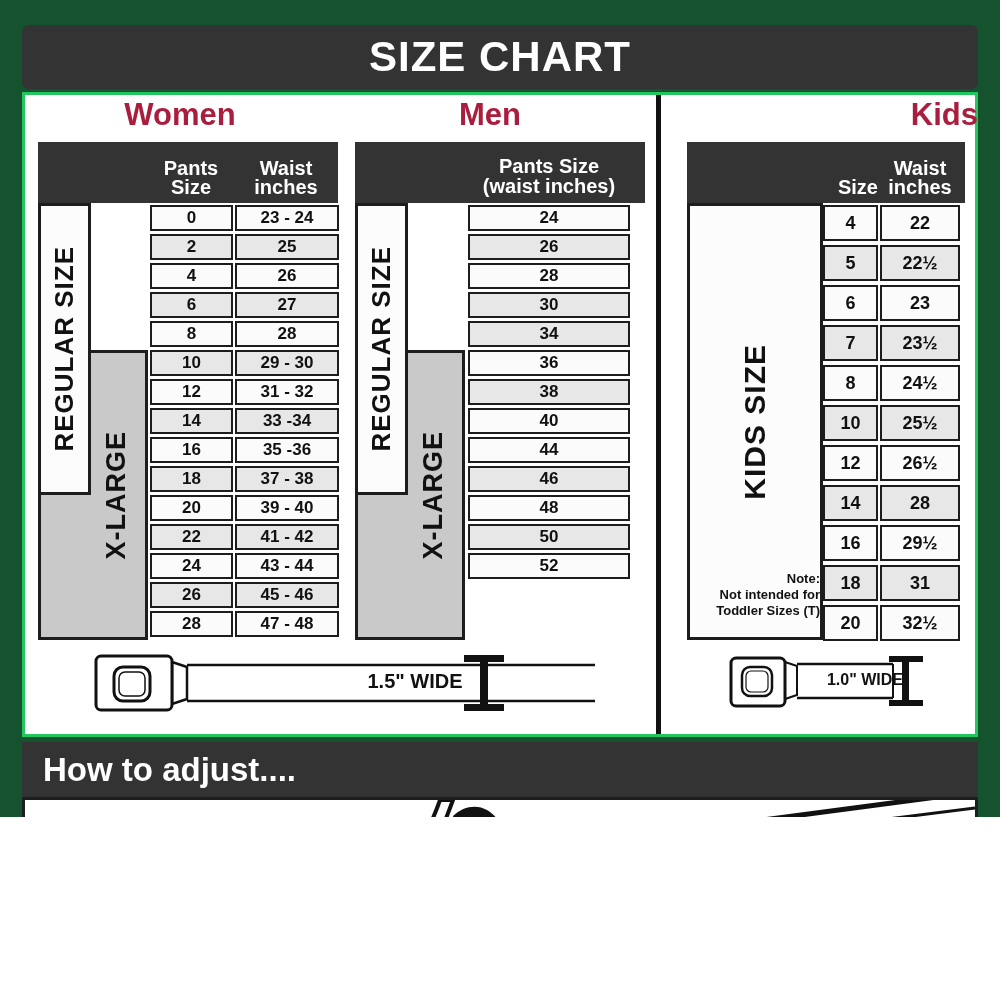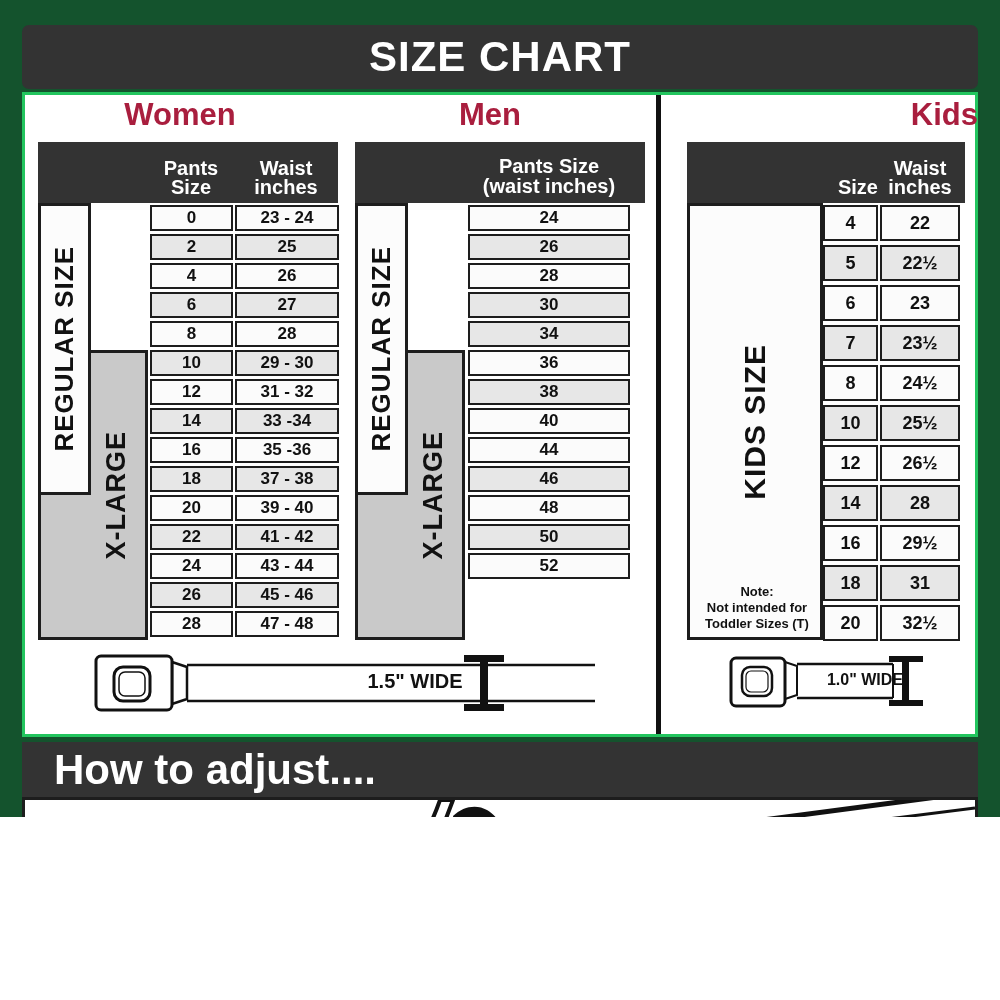--- a/index.html
+++ b/index.html
@@ -54,39 +54,39 @@
   #m-col{left:443px;width:162px;}
   .cell{height:26px;border:2px solid #1d1d1d;margin-bottom:3px;text-align:center;
     font-size:17px;font-weight:bold;line-height:22px;color:#111;}
   .even{background:#fbfbfb;}
   .odd{background:#e7e7e7;}
 
   
   #kids-label-box{left:662px;top:108px;width:136px;height:437px;background:#fcfcfc;
     border:3px solid #1d1d1d;display:flex;align-items:center;justify-content:center;}
   #kids-label-box .vtext{font-size:30px;letter-spacing:1px;}
-  #kids-note{position:absolute;left:4px;bottom:5px;width:126px;font-size:13px;
-    font-weight:bold;line-height:16px;color:#111;text-align:center;}
+  #kids-note{position:absolute;left:4px;bottom:18px;width:126px;font-size:13px;
+    font-weight:bold;line-height:16px;color:#111;text-align:right;}
   .kcol{top:110px;height:436px;display:flex;flex-direction:column;justify-content:space-between;}
   #k-size-col{left:798px;width:55px;}
   #k-waist-col{left:855px;width:80px;}
   .kcell{height:36px;border:2px solid #1d1d1d;text-align:center;font-size:18px;
     font-weight:bold;line-height:32px;color:#111;}
 
   
   #adult-belt{left:65px;top:557px;width:555px;height:62px;}
   #kids-belt{left:700px;top:560px;width:200px;height:58px;}
   .belt-label{position:absolute;text-align:center;font-weight:bold;color:#111;}
   #adult-belt-label{left:235px;top:18px;width:180px;font-size:20px;}
   #kids-belt-label{left:85px;top:16px;width:110px;font-size:16px;}
 
   
   #howto-banner{left:22px;top:742px;width:956px;height:55px;background:#333333;}
-  #howto-banner span{display:block;padding-left:32px;line-height:55px;color:#fff;
-    font-size:42px;font-weight:bold;}
+  #howto-banner span{display:block;padding-left:21px;line-height:55px;color:#fff;
+    font-size:33px;font-weight:bold;}
   #howto-box{left:22px;top:797px;width:956px;height:178px;border:3px solid #1d1d1d;
     background:#fff;overflow:hidden;}
   #howto-svg{position:absolute;left:0;top:0;}
   .adjust-label{position:absolute;text-align:center;font-weight:bold;color:#111;
     font-size:30px;letter-spacing:1px;}
   #smaller-label{left:195px;top:89px;width:190px;}
   #larger-label{left:425px;top:89px;width:180px;}
 </style>
 </head>
 <body>

